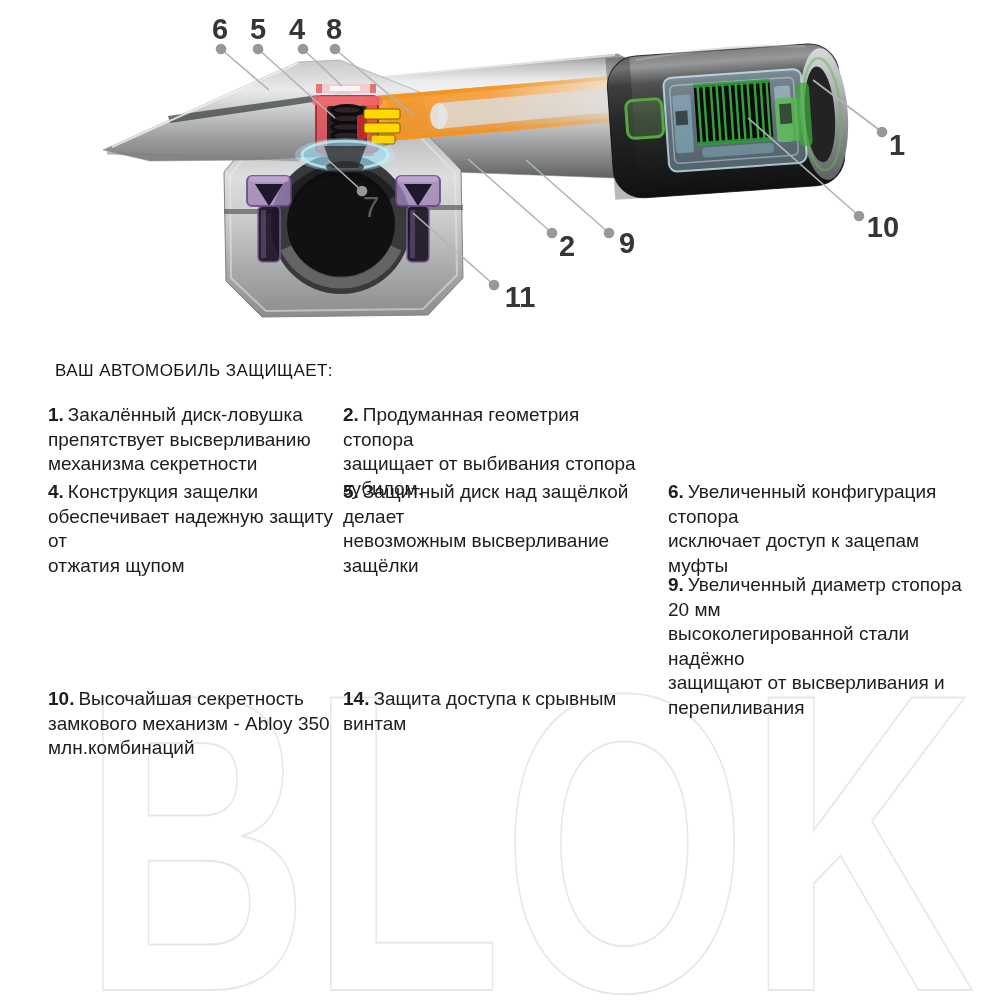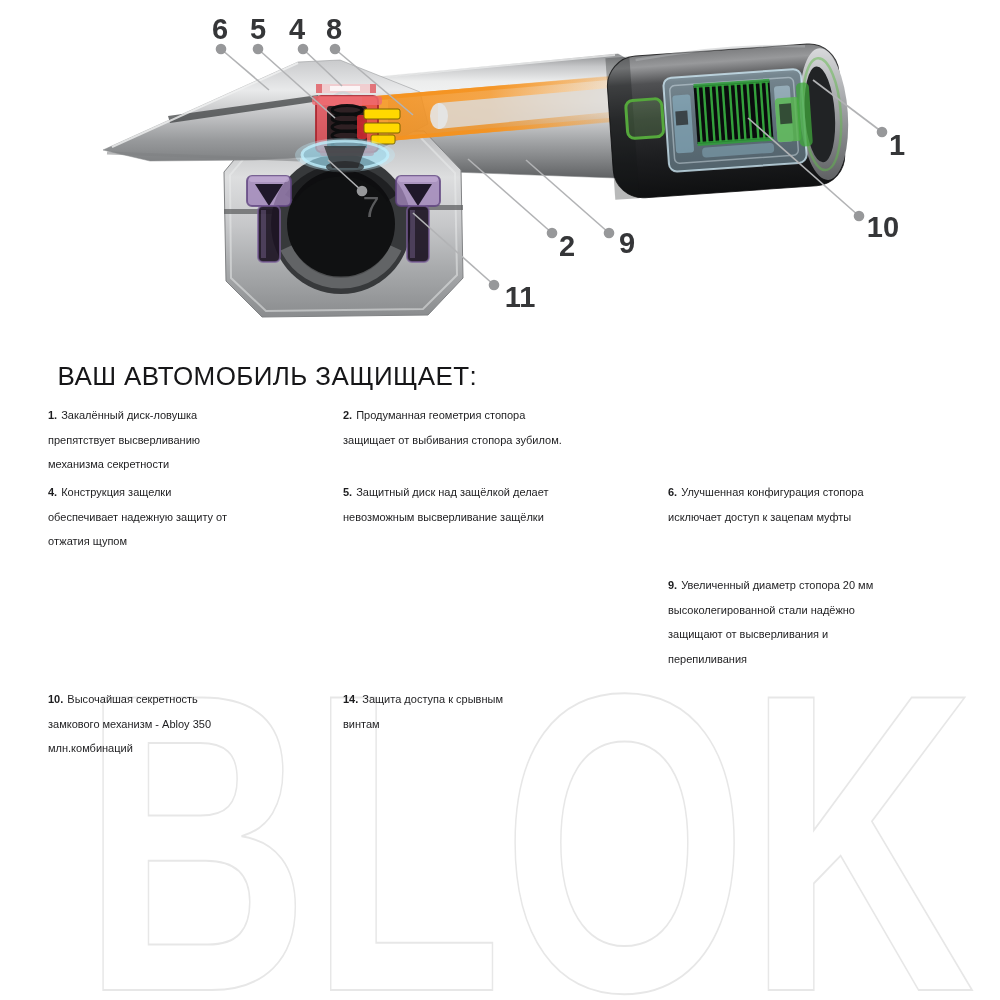--- a/index.html
+++ b/index.html
@@ -1,22 +1,22 @@
 <!DOCTYPE html>
 <html><head>
 <meta charset="utf-8">
 <style>
   html,body{margin:0;padding:0;background:#fff;}
   .page{position:relative;width:1000px;height:1000px;background:#fff;overflow:hidden;
         font-family:"Liberation Sans",sans-serif;color:#1c1c1e;}
   .watermark{position:absolute;left:0;top:0;z-index:0;}
   .diagram{position:absolute;left:0;top:0;z-index:1;}
-  .title{position:absolute;left:50px;top:361px;z-index:2;font-size:26px;font-weight:400;
+  .title{position:absolute;left:50px;top:361px;z-index:2;font-size:17px;font-weight:400;
          letter-spacing:.4px;color:#161618;white-space:pre;}
-  .item{position:absolute;z-index:2;width:300px;font-size:11px;line-height:24.5px;color:#1d1d1f;}
+  .item{position:absolute;z-index:2;width:300px;font-size:19px;line-height:24.5px;color:#1d1d1f;}
   .item b{font-weight:700;margin-right:4px;}
   .item .t{white-space:pre-wrap;}
   .c1{left:48px;} .c2{left:343px;} .c3{left:668px;}
   .r1{top:403px;} .r2{top:480px;} .r3{top:573px;} .r4{top:687px;}
   .co{font:700 29px "Liberation Sans",sans-serif;fill:#353638;text-anchor:middle;}
   .co-light{font:400 30px "Liberation Sans",sans-serif;fill:#5a5b5d;text-anchor:middle;}
   .lead{stroke:#b2b3b5;stroke-width:1.6;}
   .dot{fill:#97989a;}
   .wm-text{font-family:"Liberation Sans",sans-serif;font-weight:700;fill:none;
            stroke:#e7e7e7;stroke-width:2;}
@@ -233,21 +233,21 @@
   <div class="item c1 r1"><b>1.</b><span class="t">Закалённый диск-ловушка
 препятствует высверливанию
 механизма секретности</span></div>
   <div class="item c2 r1"><b>2.</b><span class="t">Продуманная геометрия стопора
 защищает от выбивания стопора зубилом.</span></div>
   <div class="item c1 r2"><b>4.</b><span class="t">Конструкция защелки
 обеспечивает надежную защиту от
 отжатия щупом</span></div>
   <div class="item c2 r2"><b>5.</b><span class="t">Защитный диск над защёлкой делает
 невозможным высверливание защёлки</span></div>
-  <div class="item c3 r2"><b>6.</b><span class="t">Улучшенная конфигурация стопора
+  <div class="item c3 r2"><b>6.</b><span class="t">Увеличенный конфигурация стопора
 исключает доступ к зацепам муфты</span></div>
   <div class="item c3 r3"><b>9.</b><span class="t">Увеличенный диаметр стопора 20 мм
 высоколегированной стали надёжно
 защищают от высверливания и
 перепиливания</span></div>
   <div class="item c1 r4"><b>10.</b><span class="t">Высочайшая секретность
 замкового механизм - Abloy 350
 млн.комбинаций</span></div>
   <div class="item c2 r4"><b>14.</b><span class="t">Защита доступа к срывным
 винтам</span></div>

